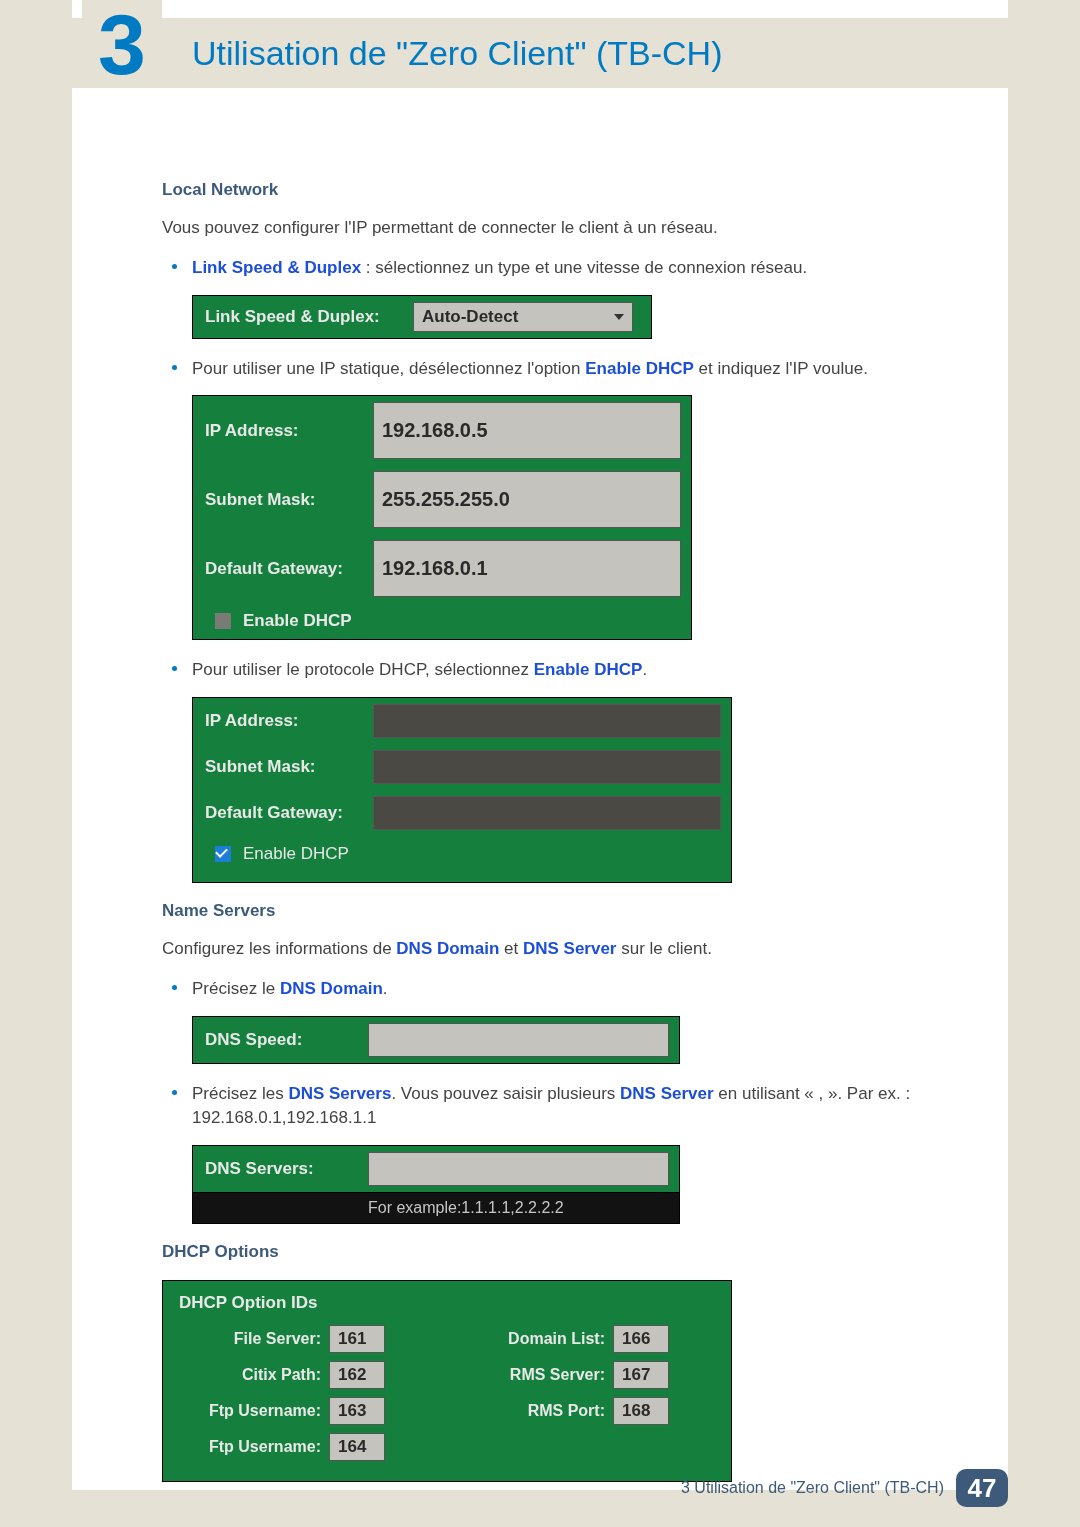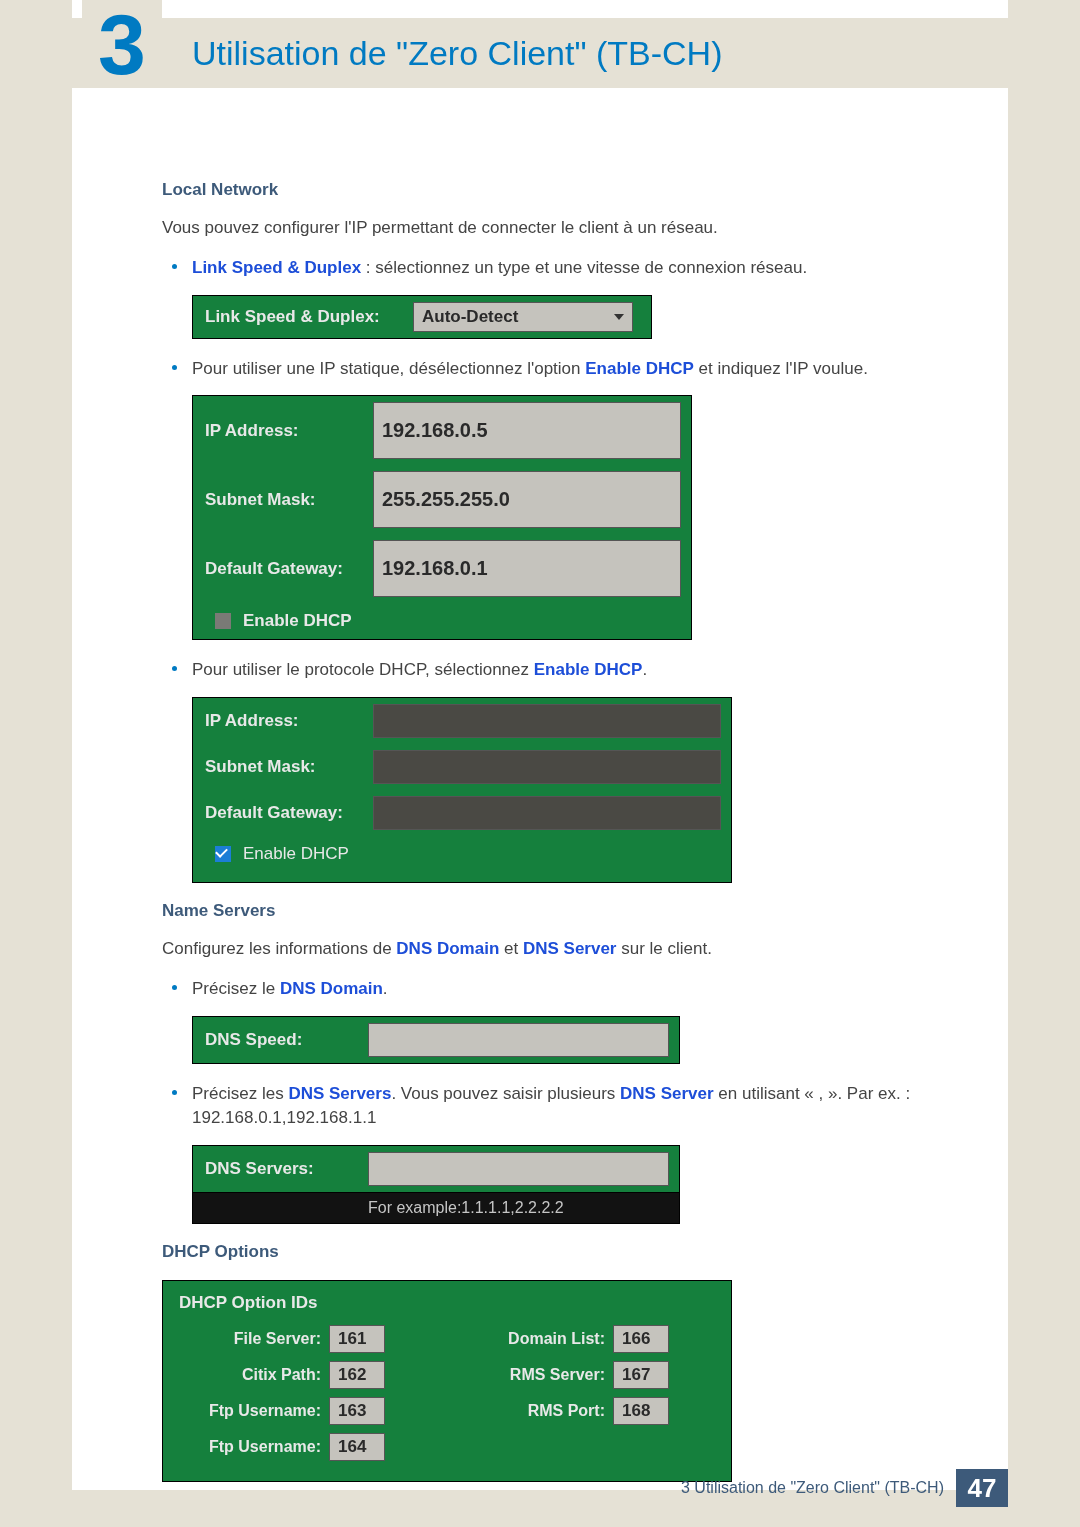--- a/index.html
+++ b/index.html
@@ -194,20 +194,21 @@
   }
   .footer .pgnum {
     background: #3d5a7a;
     color: #fff;
     font-weight: bold;
     font-size: 26px;
     width: 52px;
     height: 38px;
     text-align: center;
     line-height: 38px;
+    border-radius: 10px;
   }
 </style>
 </head>
 <body>
 
 <div class="page">
 
   <div class="header-bar">
     <div class="num-box">3</div>
     <div class="title">Utilisation de "Zero Client" (TB-CH)</div>

